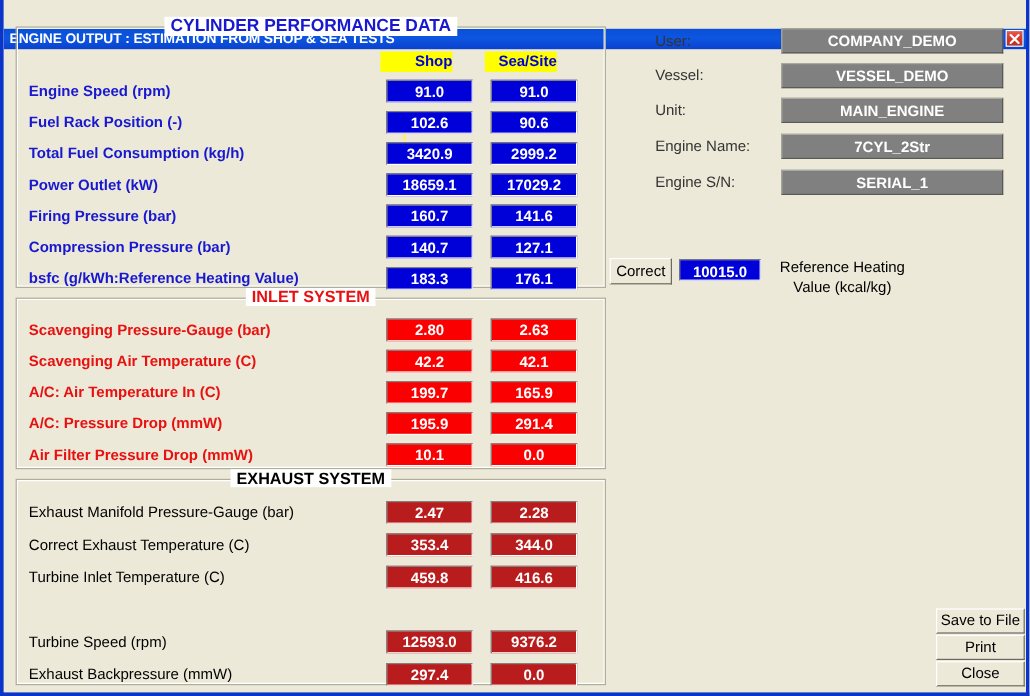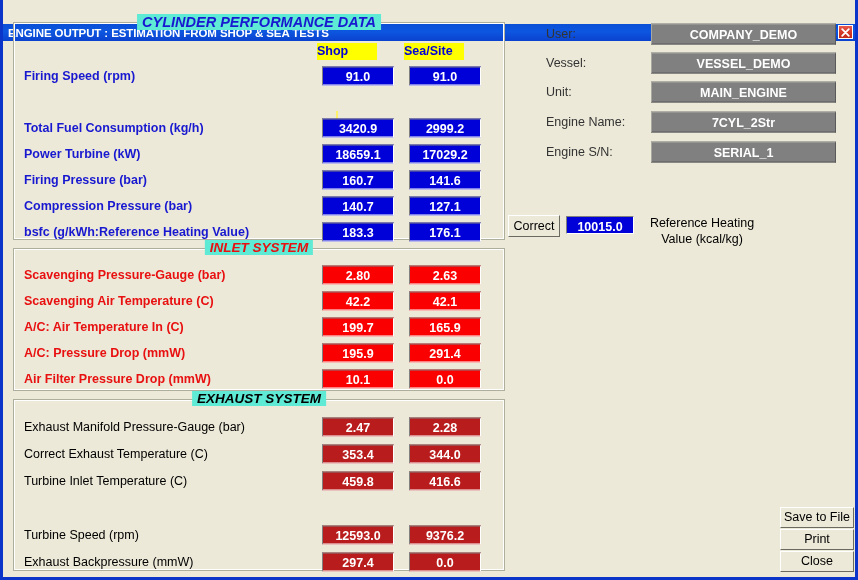--- a/index.html
+++ b/index.html
@@ -59,25 +59,24 @@
   .groupbox {
     position: absolute;
     border: 1px solid #AEAE9C;
     box-shadow: 1px 1px 0 #ffffff inset, -1px -1px 0 #ffffff inset;
     box-sizing: border-box;
     background: transparent;
   }
   .group-title {
     position: absolute;
     top: -9px;
-    background: #5eead4;
+    background: #ffffff;
     padding: 0 5px;
     font-size: 13.5px;
     font-weight: bold;
-    font-style: italic;
     white-space: nowrap;
     font-family: "Liberation Sans", sans-serif;
   }
   .gt-cyl   { color: #1818D0; left: 50%; transform: translateX(-50%); font-size: 14.5px; }
   .gt-inlet { color: #E81010; left: 50%; transform: translateX(-50%); }
   .gt-exh   { color: #000000; left: 50%; transform: translateX(-50%); }
 
   
   .row {
     position: absolute;
@@ -132,21 +131,21 @@
     height: 14px;
     background: #FFF06A;
   }
 
   
   .col-head {
     position: absolute;
     width: 60px;
     height: 17px;
     line-height: 17px;
-    text-align: left;
+    text-align: right;
     background: #FFFF00;
     color: #0000D8;
     font-size: 12.5px;
     font-weight: bold;
     font-family: "Liberation Sans", sans-serif;
   }
 
   
   .info-row { position: absolute; left: 0; width: 100%; height: 24px; }
   .info-label {
@@ -253,32 +252,37 @@
     </div>
   </div>
 
   <div class="col-head" id="head-shop" style="left:314px; top:43px;">Shop</div>
   <div class="col-head" id="head-sea" style="left:401px; top:43px;">Sea/Site</div>
 
   <div class="groupbox" id="gb-cyl" style="left:10px; top:22px; width:492px; height:218px;">
     <div class="group-title gt-cyl">CYLINDER PERFORMANCE DATA</div>
 
     <div class="row" style="top:42px;">
-      <span class="row-label lbl-blue">Firing Speed (rpm)</span>
+      <span class="row-label lbl-blue">Engine Speed (rpm)</span>
       <span class="field fld-blue f-shop">91.0</span>
       <span class="caret" style="left:322px; top:46px; position:absolute; transform:none;"></span>
       <span class="field fld-blue f-sea">91.0</span>
+    </div>
+    <div class="row" style="top:68px;">
+      <span class="row-label lbl-blue">Fuel Rack Position (-)</span>
+      <span class="field fld-blue f-shop">102.6</span>
+      <span class="field fld-blue f-sea">90.6</span>
     </div>
     <div class="row" style="top:94px;">
       <span class="row-label lbl-blue">Total Fuel Consumption (kg/h)</span>
       <span class="field fld-blue f-shop">3420.9</span>
       <span class="field fld-blue f-sea">2999.2</span>
     </div>
     <div class="row" style="top:120px;">
-      <span class="row-label lbl-blue">Power Turbine (kW)</span>
+      <span class="row-label lbl-blue">Power Outlet (kW)</span>
       <span class="field fld-blue f-shop">18659.1</span>
       <span class="field fld-blue f-sea">17029.2</span>
     </div>
     <div class="row" style="top:146px;">
       <span class="row-label lbl-blue">Firing Pressure (bar)</span>
       <span class="field fld-blue f-shop">160.7</span>
       <span class="field fld-blue f-sea">141.6</span>
     </div>
     <div class="row" style="top:172px;">
       <span class="row-label lbl-blue">Compression Pressure (bar)</span>

